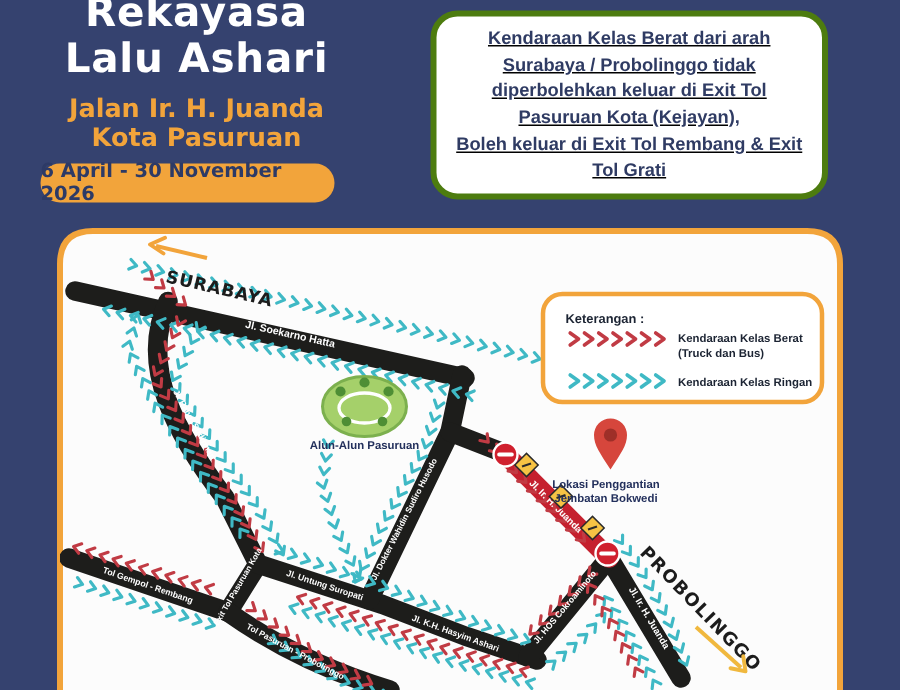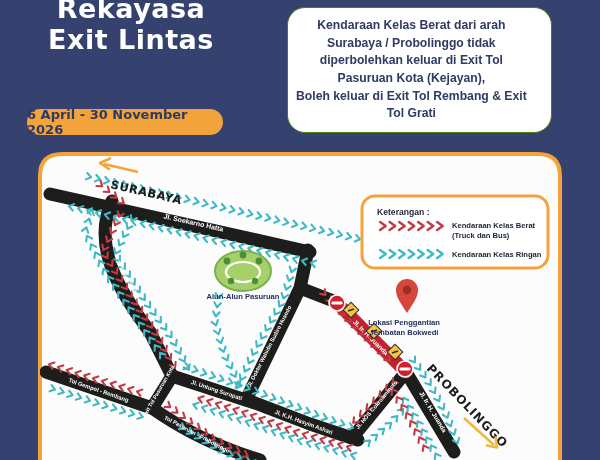--- a/index.html
+++ b/index.html
@@ -1,37 +1,41 @@
 <!DOCTYPE html>
 <html><head>
 <meta charset="utf-8">
 <style>
   html,body{margin:0;padding:0;background:#35426f;width:600px;height:460px;overflow:hidden;}
   .poster{position:relative;width:600px;height:400px;background:#35426f;font-family:"DejaVu Sans","Liberation Sans",sans-serif;}
   .title{position:absolute;top:-7px;left:0;width:262px;text-align:center;color:#ffffff;font-weight:bold;font-size:27px;line-height:31px;letter-spacing:.5px;}
   .subtitle{position:absolute;top:64px;left:0;width:262px;text-align:center;color:#f2a43b;font-weight:bold;font-size:17px;line-height:18.5px;}
   .badge{position:absolute;top:109px;left:27px;width:196px;height:26px;background:#f2a43b;border-radius:14px;display:flex;align-items:center;justify-content:flex-start;color:#2d3a66;font-weight:bold;font-size:13px;}
-  .notice{position:absolute;top:7px;left:287px;width:265px;height:126px;background:#ffffff;border:1px solid #4d7c0f;border-radius:18px;box-sizing:border-box;display:flex;align-items:center;justify-content:flex-start;}
+  .notice{position:absolute;top:7px;left:287px;width:265px;height:126px;background:#ffffff;border:4px solid #4d7c0f;border-radius:18px;box-sizing:border-box;display:flex;align-items:center;justify-content:center;text-decoration:underline;}
   .notice-text{white-space:pre-line;text-align:center;color:#2f3b63;font-weight:bold;font-size:12.2px;line-height:1.45;font-family:"Liberation Sans",sans-serif;padding:0 8px;}
   svg{position:absolute;top:0;left:0;}
   .roadlabel{fill:#ffffff;font-weight:bold;font-family:"Liberation Sans",sans-serif;}
   .maplabel{fill:#1c1c1c;font-weight:bold;font-family:"DejaVu Sans",sans-serif;}
   .pinlabel{fill:#23305c;font-weight:bold;font-family:"Liberation Sans",sans-serif;font-size:7.6px;text-anchor:middle;}
   .legendtext{fill:#1c2433;font-weight:bold;font-family:"Liberation Sans",sans-serif;}
 </style>
 </head>
 <body>
 
 <div class="poster">
 
   <div class="title">
     <div>Rekayasa</div>
-    <div>Exit Lintas</div>
+    <div>Lalu Ashari</div>
   </div>
 
+  <div class="subtitle">
+    <div>Jalan Ir. H. Juanda</div>
+    <div>Kota Pasuruan</div>
+  </div>
 
   <div class="badge">
     <span>6 April - 30 November 2026</span>
   </div>
 
   <div class="notice">
     <div class="notice-text">Kendaraan Kelas Berat dari arah
 Surabaya / Probolinggo tidak
 diperbolehkan keluar di Exit Tol
 Pasuruan Kota (Kejayan),

